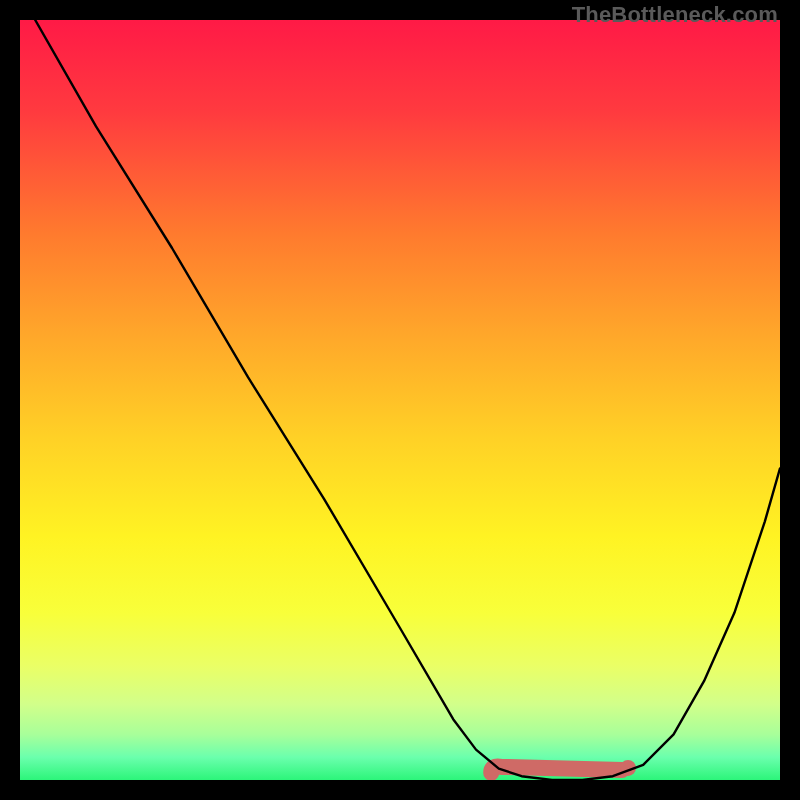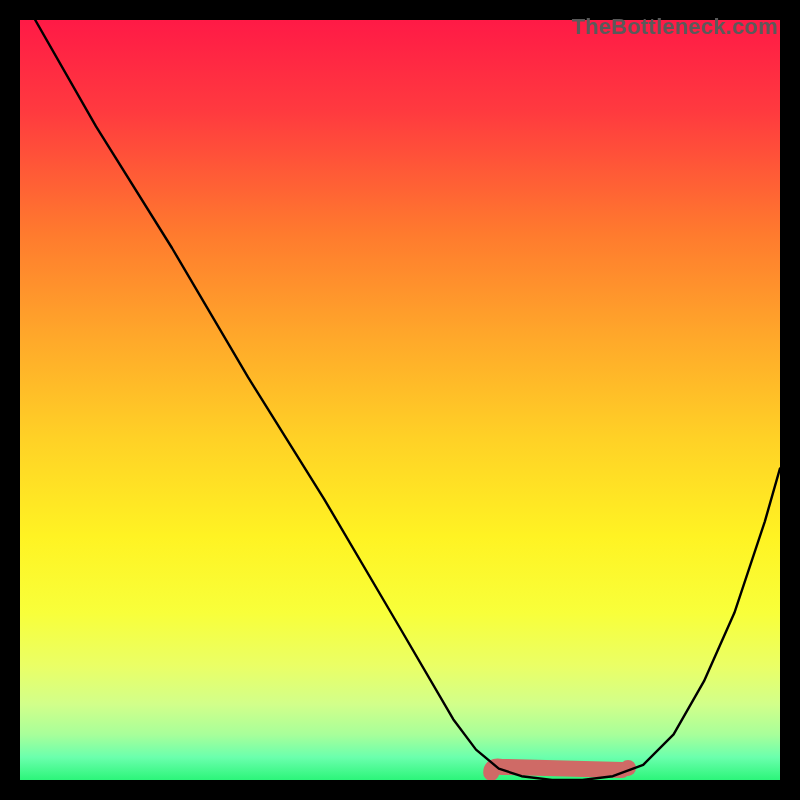--- a/index.html
+++ b/index.html
@@ -20,21 +20,20 @@
   .watermark {
     position: absolute;
     top: 2px;
     right: 22px;
     font-family: Arial, Helvetica, sans-serif;
     font-size: 22px;
     font-weight: 600;
     color: #5a5a5a;
     letter-spacing: 0.2px;
     z-index: 10;
-    margin-top: 12px;
   }
 </style>
 </head>
 <body>
 
 <div class="frame">
   <div class="watermark">TheBottleneck.com</div>
   <svg class="plot" viewBox="0 0 760 760" preserveAspectRatio="none">
     <defs>
       <linearGradient id="bg-grad" x1="0" y1="0" x2="0" y2="1">

